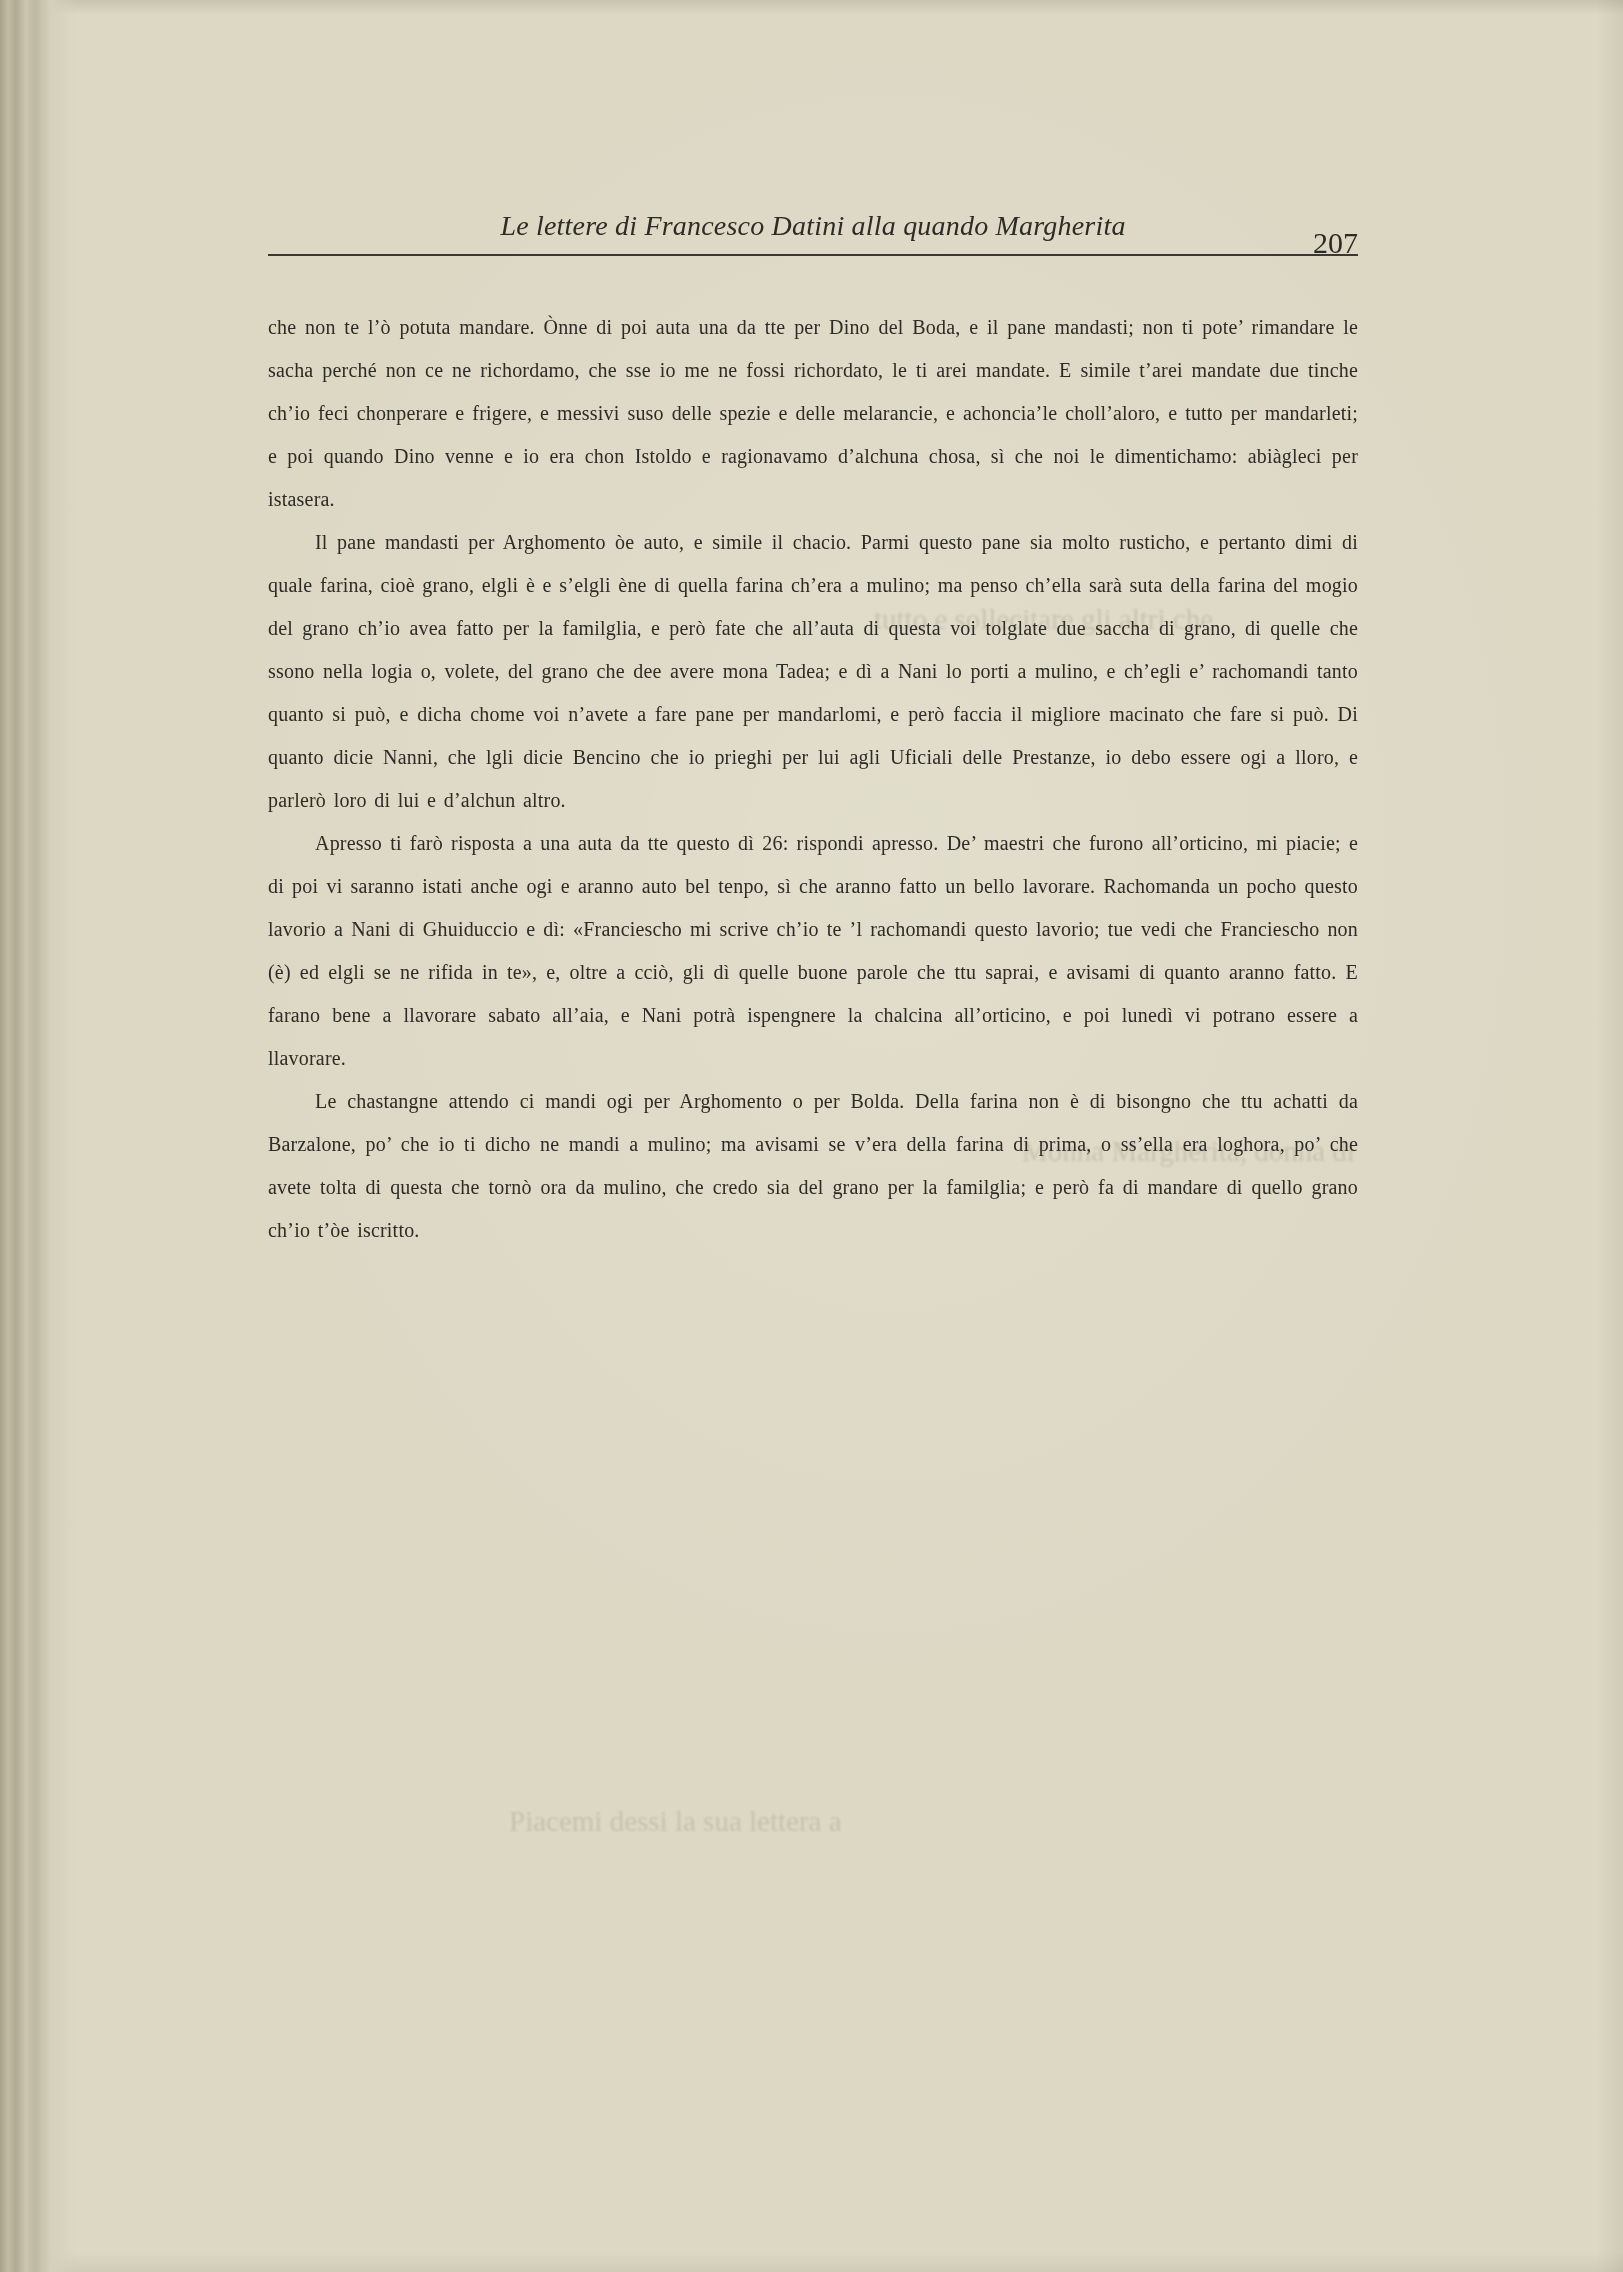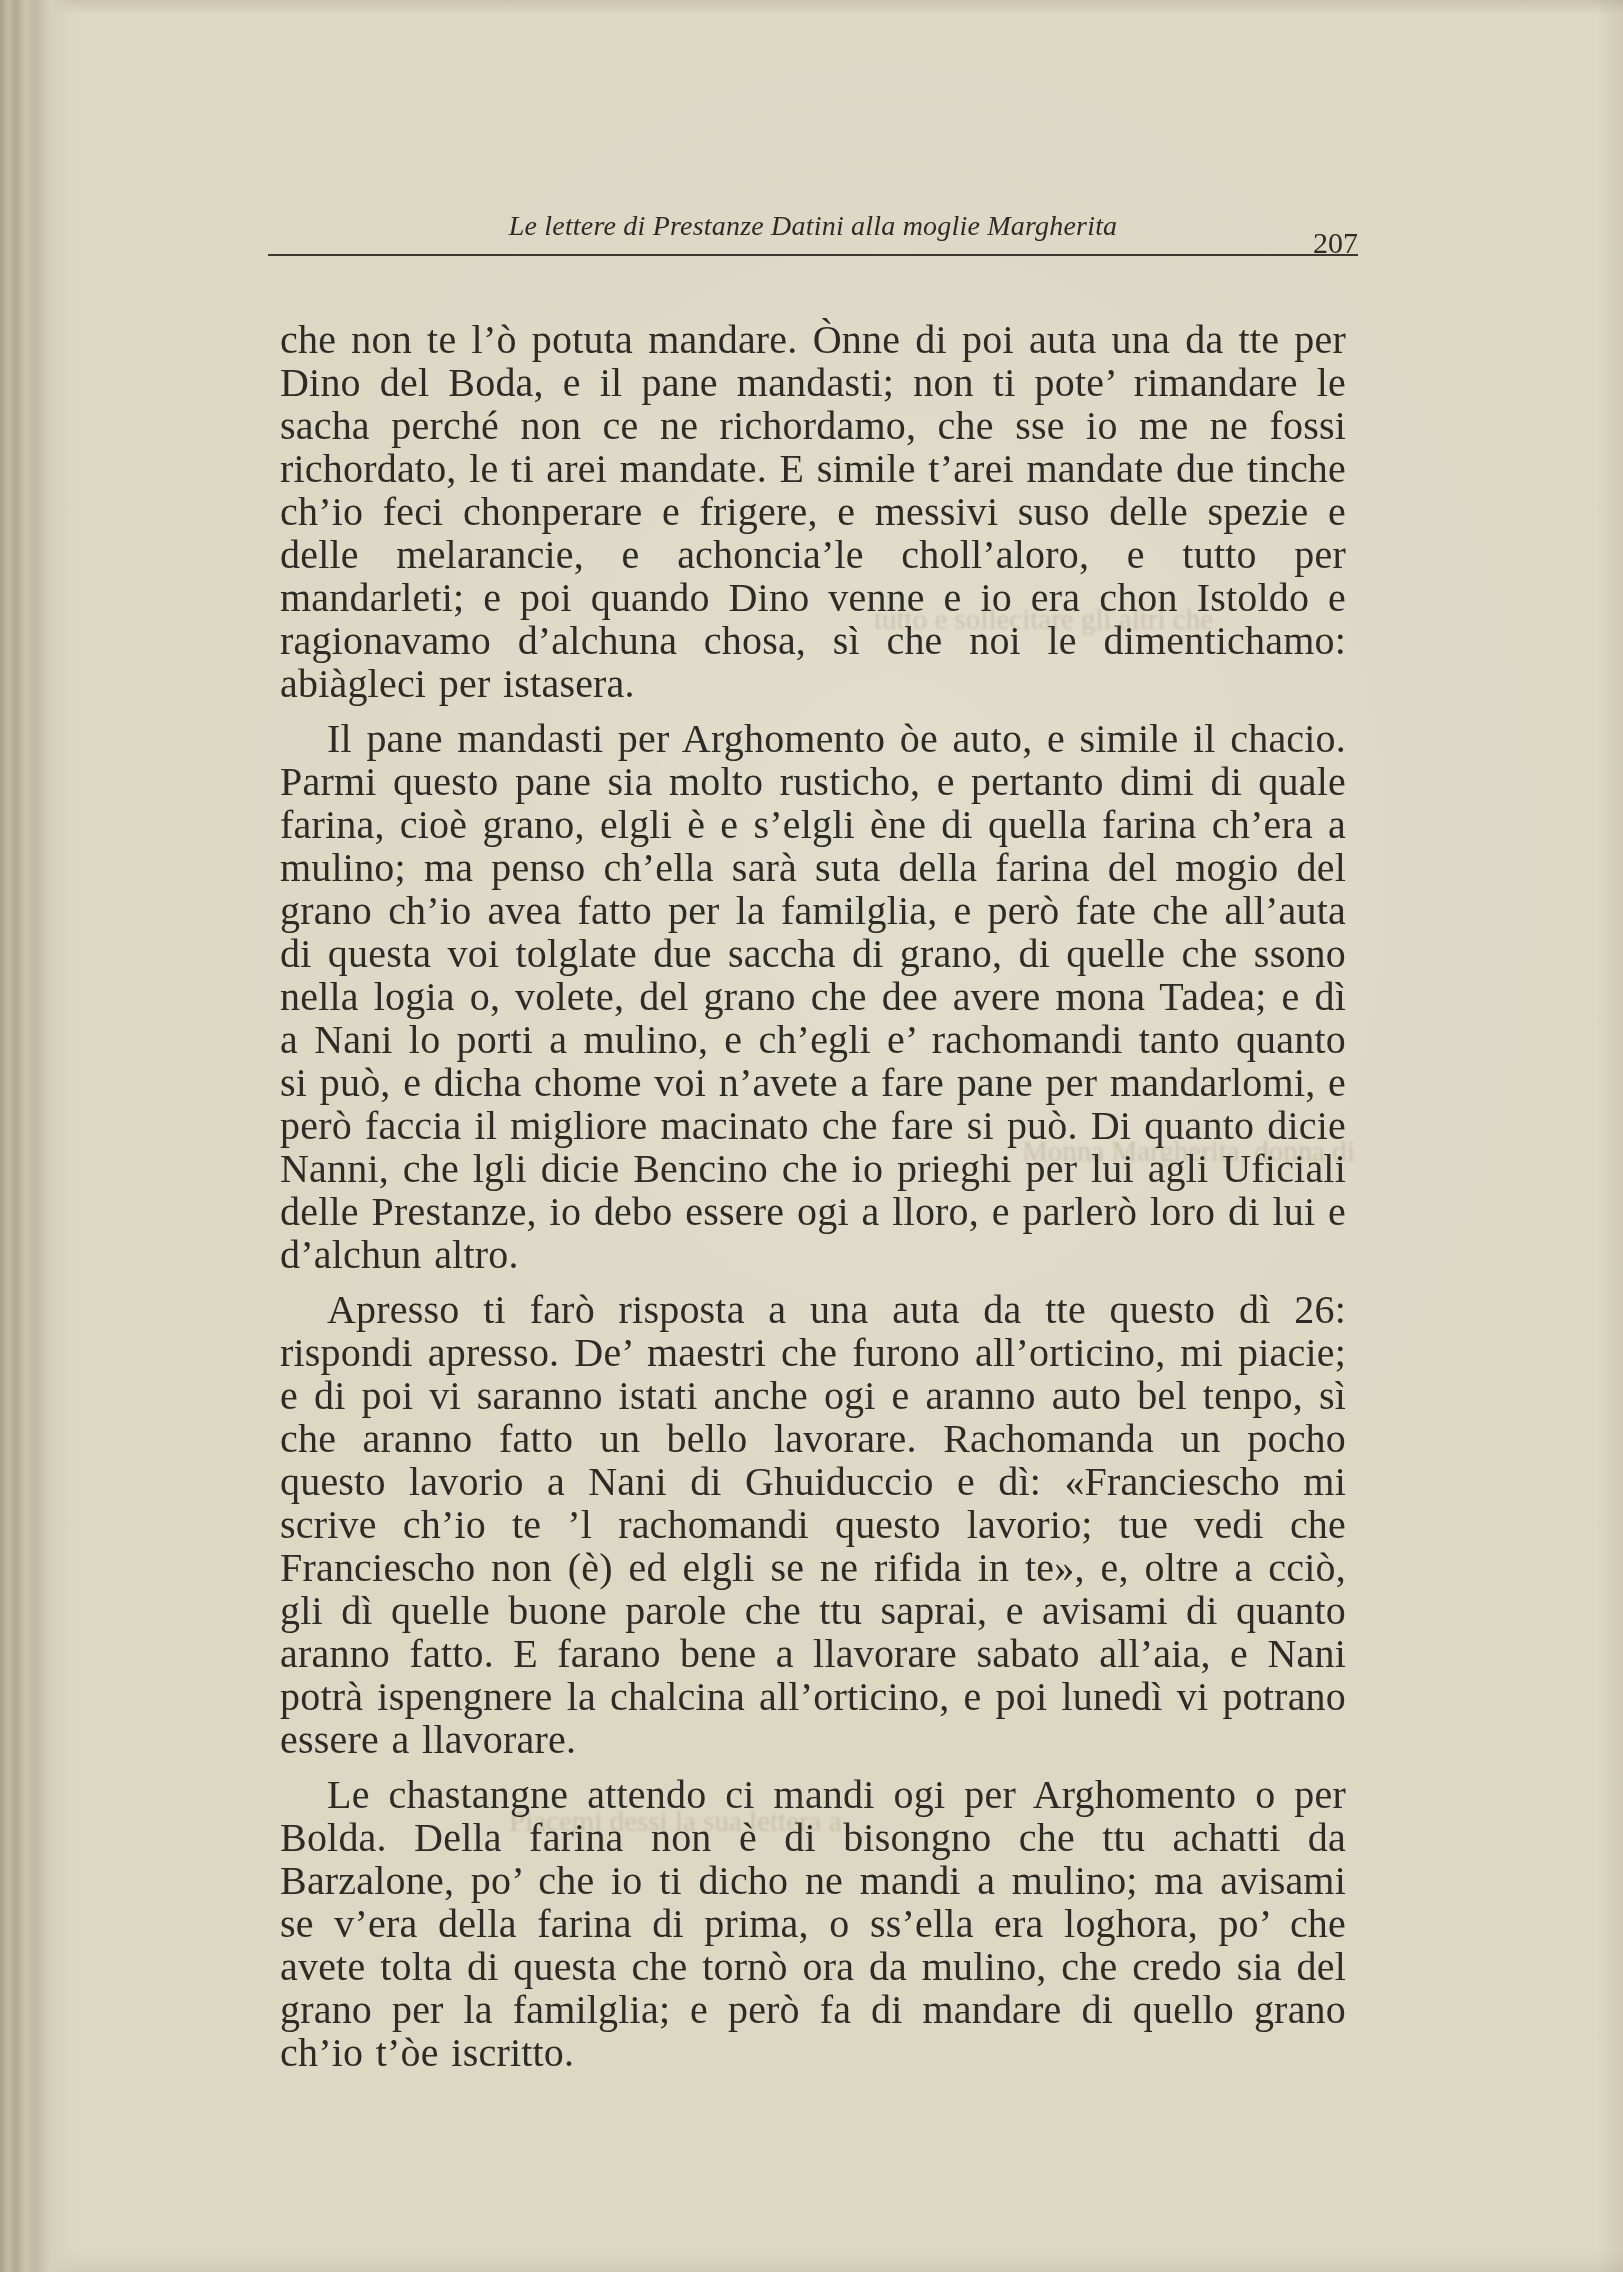--- a/index.html
+++ b/index.html
@@ -68,23 +68,23 @@
     height: 0;
     border-top: 2.4px solid #3b3831;
   }
   .text-block {
     position: absolute;
     left: 268px;
     top: 306px;
     width: 1090px;
   }
   .para {
-    margin: 12px;
+    margin: 0;
     text-align: justify;
-    font-size: 40px;
+    font-size: 20px;
     line-height: 43px;
     word-spacing: 2.4px;
     letter-spacing: 0.2px;
   }
   .para.indent {
     text-indent: 47px;
   }
   
   .show-through {
     position: absolute;
@@ -110,21 +110,21 @@
 
   <div class="binding-shadow"></div>
 
   <div class="show-through">
       <div class="ghost ghost-0">tutto e sollecitare gli altri che</div>
       <div class="ghost ghost-1">Monna Margherita, donna di</div>
       <div class="ghost ghost-2">Piacemi dessi la sua lettera a</div>
     </div>
 
   <header class="running-header">
-    <span class="running-title">Le lettere di Prestanze Datini alla moglie Margherita</span>
+    <span class="running-title">Le lettere di Francesco Datini alla quando Margherita</span>
     <span class="page-number">207</span>
     <div class="header-rule"></div>
   </header>
 
   <main class="text-block">
       <p class="para">che non te l’ò potuta mandare. Ònne di poi auta una da tte per Dino del Boda, e il pane mandasti; non ti pote’ rimandare le sacha perché non ce ne richordamo, che sse io me ne fossi richordato, le ti arei mandate. E simile t’arei mandate due tinche ch’io feci chonperare e frigere, e messivi suso delle spezie e delle melarancie, e achoncia’le choll’aloro, e tutto per mandarleti; e poi quando Dino venne e io era chon Istoldo e ragionavamo d’alchuna chosa, sì che noi le dimentichamo: abiàgleci per istasera.</p>
       <p class="para indent">Il pane mandasti per Arghomento òe auto, e simile il chacio. Parmi questo pane sia molto rusticho, e pertanto dimi di quale farina, cioè grano, elgli è e s’elgli ène di quella farina ch’era a mulino; ma penso ch’ella sarà suta della farina del mogio del grano ch’io avea fatto per la familglia, e però fate che all’auta di questa voi tolglate due saccha di grano, di quelle che ssono nella logia o, volete, del grano che dee avere mona Tadea; e dì a Nani lo porti a mulino, e ch’egli e’ rachomandi tanto quanto si può, e dicha chome voi n’avete a fare pane per mandarlomi, e però faccia il migliore macinato che fare si può. Di quanto dicie Nanni, che lgli dicie Bencino che io prieghi per lui agli Uficiali delle Prestanze, io debo essere ogi a lloro, e parlerò loro di lui e d’alchun altro.</p>
       <p class="para indent">Apresso ti farò risposta a una auta da tte questo dì 26: rispondi apresso. De’ maestri che furono all’orticino, mi piacie; e di poi vi saranno istati anche ogi e aranno auto bel tenpo, sì che aranno fatto un bello lavorare. Rachomanda un pocho questo lavorio a Nani di Ghuiduccio e dì: «Franciescho mi scrive ch’io te ’l rachomandi questo lavorio; tue vedi che Franciescho non (è) ed elgli se ne rifida in te», e, oltre a cciò, gli dì quelle buone parole che ttu saprai, e avisami di quanto aranno fatto. E farano bene a llavorare sabato all’aia, e Nani potrà ispengnere la chalcina all’orticino, e poi lunedì vi potrano essere a llavorare.</p>
       <p class="para indent">Le chastangne attendo ci mandi ogi per Arghomento o per Bolda. Della farina non è di bisongno che ttu achatti da Barzalone, po’ che io ti dicho ne mandi a mulino; ma avisami se v’era della farina di prima, o ss’ella era loghora, po’ che avete tolta di questa che tornò ora da mulino, che credo sia del grano per la familglia; e però fa di mandare di quello grano ch’io t’òe iscritto.</p>
     </main>

